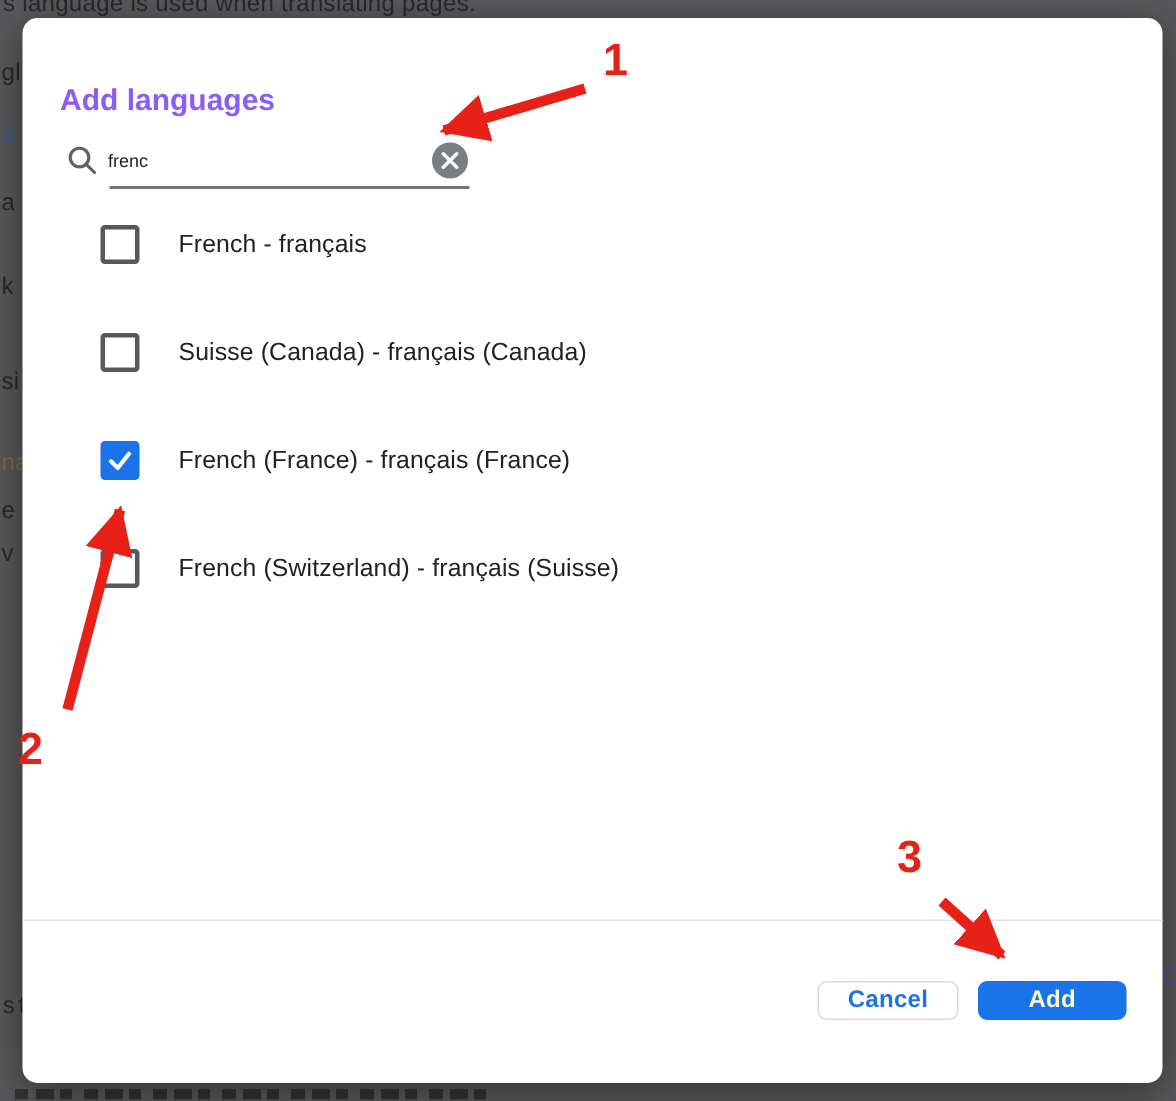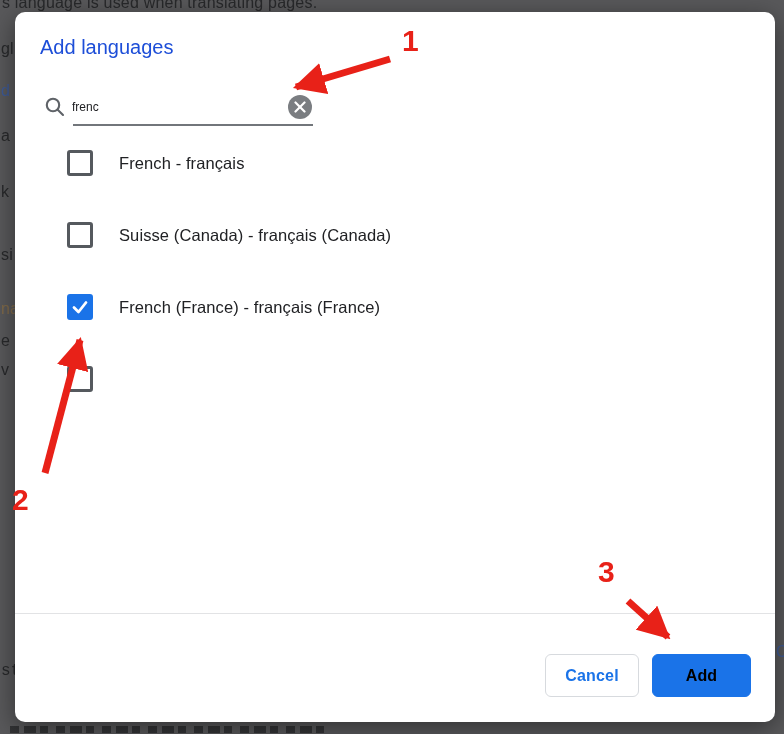--- a/index.html
+++ b/index.html
@@ -43,23 +43,24 @@
     position: absolute;
     left: 15px; top: 12px;
     width: 760px; height: 710px;
     background: #ffffff;
     border-radius: 10px;
     box-shadow: 0 6px 26px rgba(0,0,0,.45);
     z-index: 2;
   }
   .dialog-title {
     position: absolute;
-    left: 25px; top: 24px;
+    left: 25px; top: 44px;
     font-size: 20px;
-    color: #1d4ed8;
+    color: #8b5cf6;
+    font-weight: bold;
   }
 
   
   .search-icon-wrap { position: absolute; left: 29px; top: 84px; width: 22px; height: 22px; }
   .search-input {
     position: absolute;
     left: 57px; top: 82px;
     width: 200px; height: 26px;
     border: none; outline: none;
     font-family: "Liberation Sans", sans-serif;
@@ -115,39 +116,39 @@
   
   .footer-divider {
     position: absolute;
     left: 0; top: 601px;
     width: 100%; height: 1px;
     background: #e2e3e5;
   }
   .btn {
     position: absolute;
     top: 642px;
-    height: 43px;
+    height: 26px;
     border-radius: 6px;
     font-family: "Liberation Sans", sans-serif;
     font-size: 16px;
     font-weight: 700;
     letter-spacing: 0.2px;
     cursor: pointer;
   }
   .btn-cancel {
     left: 530px; width: 94px;
     background: #ffffff;
     border: 1px solid #d7dade;
     color: #1a73e8;
   }
   .btn-add {
     left: 637px; width: 99px;
     background: #1a73e8;
     border: 1px solid #1a73e8;
-    color: #000000;
+    color: #fef9c3;
   }
 
   
   .annot-layer { position: absolute; left: 0; top: 0; width: 784px; height: 734px; z-index: 3; pointer-events: none; }
   .annot-label {
     position: absolute;
     font-size: 30px;
     font-weight: 700;
     color: #e82118;
     z-index: 4;
@@ -218,20 +219,21 @@
               <polyline points="4,10.5 8.5,15 16,5.5" fill="none" stroke="#ffffff" stroke-width="2.8" stroke-linecap="round" stroke-linejoin="round"></polyline>
             </svg>
         </span>
         <span class="lang-label">French (France) - français (France)</span>
       </div>
 
       <div class="lang-row">
         <span class="checkbox">
           
         </span>
+        <span class="lang-label">French (Switzerland) - français (Suisse)</span>
       </div>
 
     </div>
 
     <div class="footer-divider"></div>
 
     <button class="btn btn-cancel">Cancel</button>
     <button class="btn btn-add">Add</button>
   </div>
 

